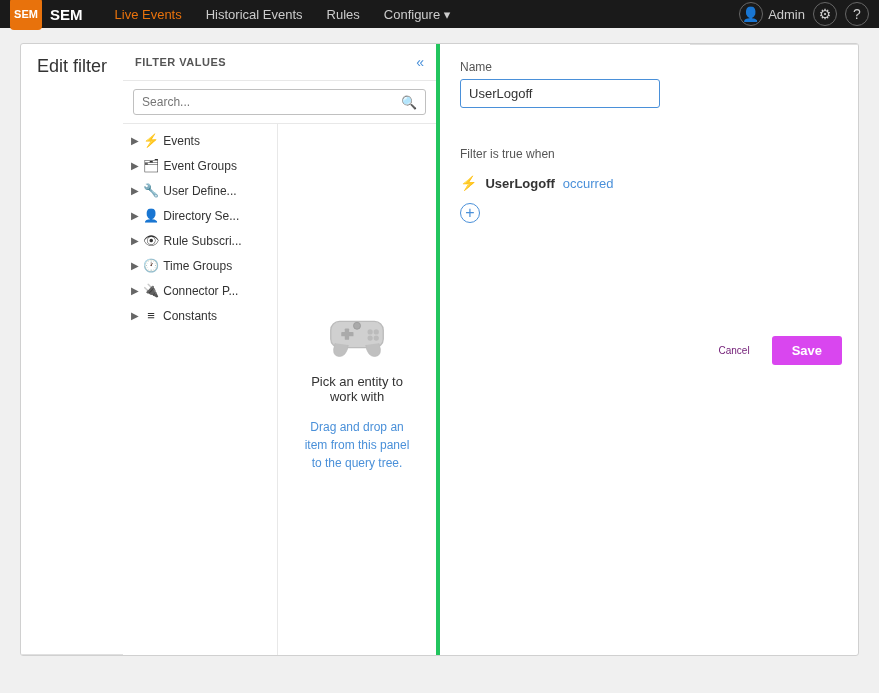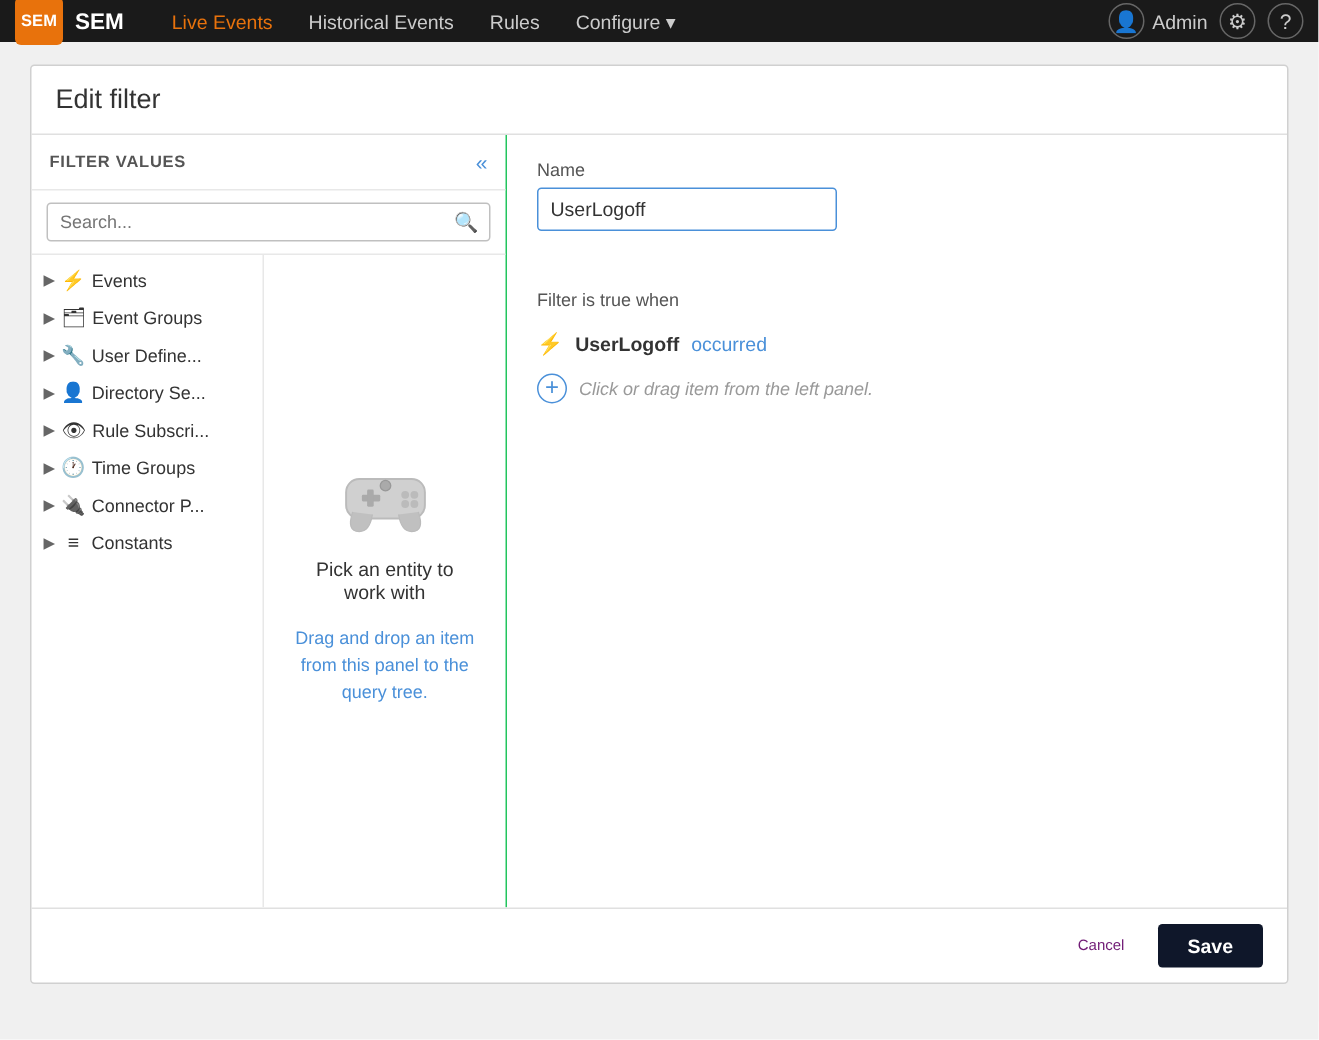--- a/index.html
+++ b/index.html
@@ -78,21 +78,21 @@
       background: #f0f0f0;
       height: calc(693px - 40px);
     }
 
     .page-card {
       background: white;
       border: 1px solid #d0d0d0;
       border-radius: 3px;
       height: calc(100% - 10px);
       display: flex;
-      flex-direction: column;
+      flex-direction: row;
     }
 
     .page-header {
       padding: 12px 16px;
       border-bottom: 1px solid #e0e0e0;
     }
 
     .page-title {
       font-size: 18px;
       font-weight: normal;
@@ -101,21 +101,21 @@
 
     .page-body {
       display: flex;
       flex: 1;
       overflow: hidden;
     }
 
     
     .left-panel {
       width: 317px;
-      border-right: 1px solid #22c55e;
+      border-right: 4px solid #22c55e;
       display: flex;
       flex-direction: column;
     }
 
     .filter-values-header {
       display: flex;
       align-items: center;
       justify-content: space-between;
       padding: 10px 12px;
       border-bottom: 1px solid #e8e8e8;
@@ -325,21 +325,21 @@
     .btn-cancel {
       background: transparent;
       border: none;
       color: #701a75;
       font-size: 10px;
       cursor: pointer;
       padding: 6px 12px;
     }
 
     .btn-save {
-      background: #0f172a;
+      background: #d946ef;
       color: white;
       border: none;
       border-radius: 3px;
       padding: 7px 20px;
       font-size: 13px;
       cursor: pointer;
       font-weight: bold;
     }
   </style>
 </head>
@@ -470,21 +470,20 @@
           <div class="filter-condition-label">Filter is true when</div>
 
           <div class="condition-row">
             <span class="condition-icon">⚡</span>
             <span class="condition-name">UserLogoff</span>
             <span class="condition-occurred">occurred</span>
           </div>
 
           <div class="add-condition-row">
             <div class="add-circle-icon">+</div>
-            <span class="add-hint">Click or drag item from the left panel.</span>
           </div>
         </div>
 
       </div>
     </div>
 
     <div class="page-footer">
       <button class="btn-cancel">Cancel</button>
       <button class="btn-save">Save</button>
     </div>

